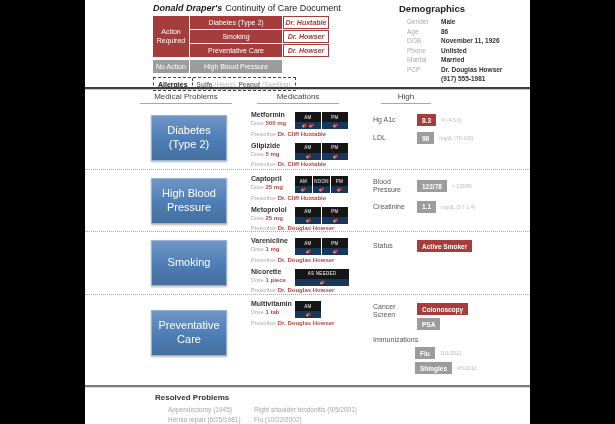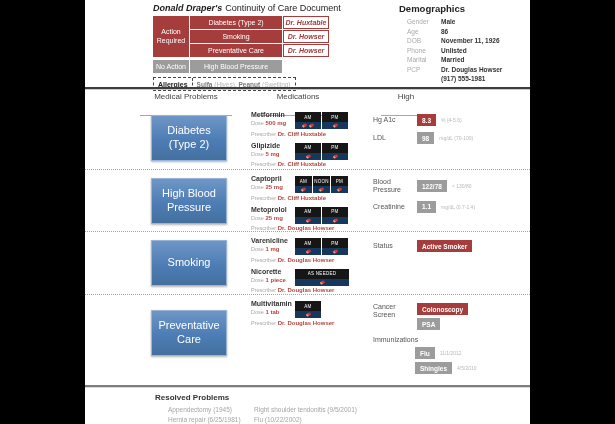--- a/index.html
+++ b/index.html
@@ -33,21 +33,21 @@
   .demographics{position:absolute;left:294px;top:3px;width:150px;margin-left:20px;}
   .demo-title{font-size:9.5px;color:#222;font-weight:600;margin-bottom:4px;}
   .demo-grid{display:grid;grid-template-columns:30px auto;column-gap:4px;row-gap:2.5px;padding-left:8px;}
   .demo-label{font-size:6.5px;color:#aaa;}
   .demo-value{font-size:6.5px;color:#333;font-weight:bold;}
 
   .hr-main{position:absolute;left:0;top:87px;width:445px;height:2px;background:#3d3d3d;border-bottom:1px solid #c9c9c9;}
 
   
   .col-headers{position:absolute;left:0;top:92px;width:445px;height:13px;}
-  .col-head{position:absolute;font-size:8px;color:#444;text-align:center;border-bottom:1px solid #a8a8a8;padding-bottom:14px;}
+  .col-head{position:absolute;font-size:8px;color:#444;text-align:center;border-bottom:1px solid #a8a8a8;padding-bottom:2px;}
   .ch-problems{left:55px;width:92px;}
   .ch-meds{left:172px;width:82px;text-align:center;}
   .ch-tests{left:296px;width:50px;}
 
   
   .main{position:absolute;left:0;top:106px;width:445px;}
   .section{display:flex;border-bottom:1px dotted #a5a5a5;box-sizing:border-box;}
   .sec0{height:64px;} .sec1{height:62px;} .sec2{height:63px;} .sec3{height:76px;border-bottom:none;}
   .prob-col{width:148px;display:flex;align-items:center;padding-left:66px;box-sizing:border-box;flex:none;}
   .prob-box{width:76px;min-height:46px;display:flex;align-items:center;justify-content:center;text-align:center;

